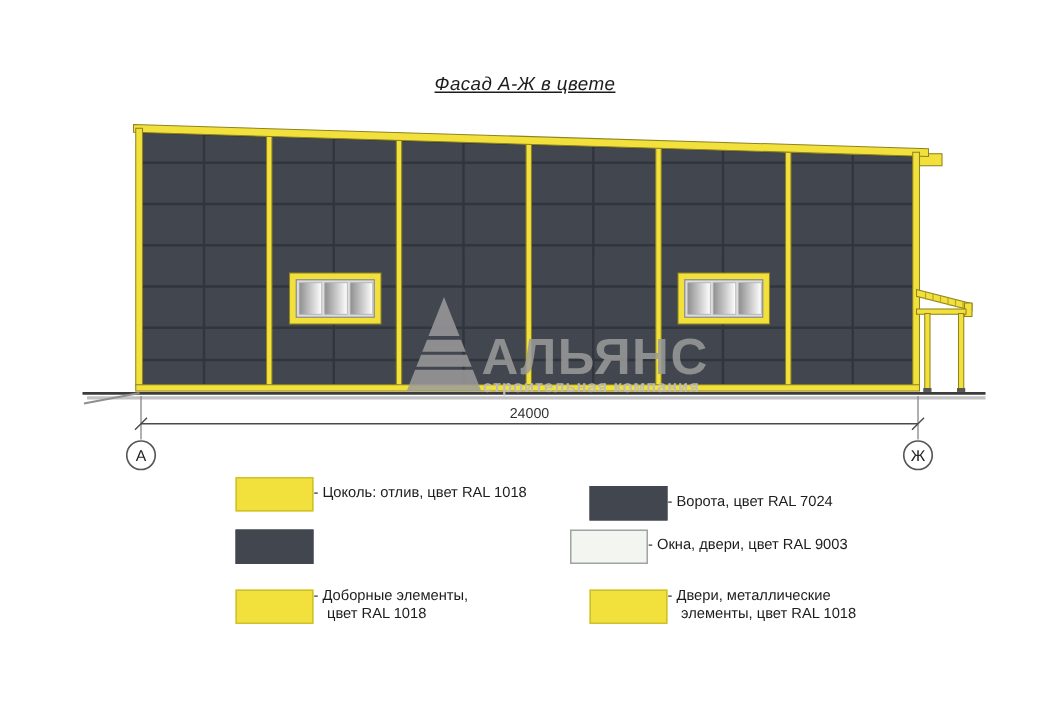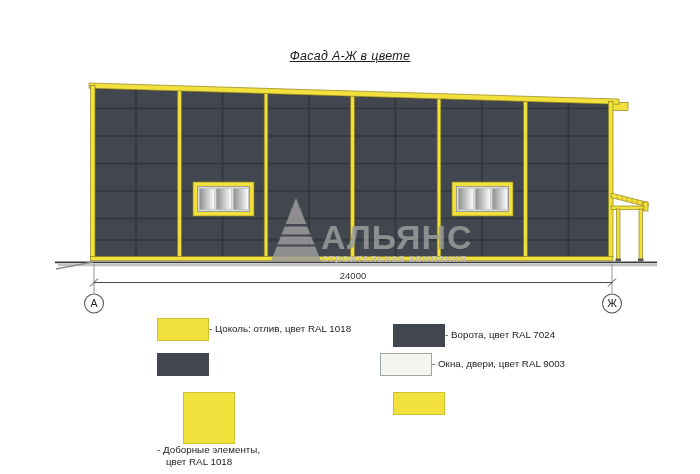--- a/index.html
+++ b/index.html
@@ -141,31 +141,33 @@
   </svg>
 
   <div>
     <div class="lrow" style="left:157px;top:318px;">
       <span class="swatch" data-swatch="yellow"></span>
       <span class="llabel">- Цоколь: отлив, цвет RAL 1018</span>
     </div>
     <div class="lrow" style="left:157px;top:353px;">
       <span class="swatch" data-swatch="dark"></span>
     </div>
-    <div class="lrow" style="left:157px;top:392px;flex-direction:column;">
+    <div class="lrow" style="left:157px;top:392px;">
       <span class="swatch" data-swatch="yellow"></span>
       <span class="llabel">- Доборные элементы,
 цвет RAL 1018</span>
     </div>
     <div class="lrow" style="left:393px;top:324px;align-items:center;">
       <span class="swatch" data-swatch="dark"></span>
       <span class="llabel">- Ворота, цвет RAL 7024</span>
     </div>
     <div class="lrow" style="left:380px;top:353px;">
       <span class="swatch" data-swatch="light"></span>
       <span class="llabel">- Окна, двери, цвет RAL 9003</span>
     </div>
     <div class="lrow" style="left:393px;top:392px;">
       <span class="swatch" data-swatch="yellow"></span>
+      <span class="llabel">- Двери, металлические
+элементы, цвет RAL 1018</span>
     </div>
   </div>
 
 </div>
 
 </body></html>

